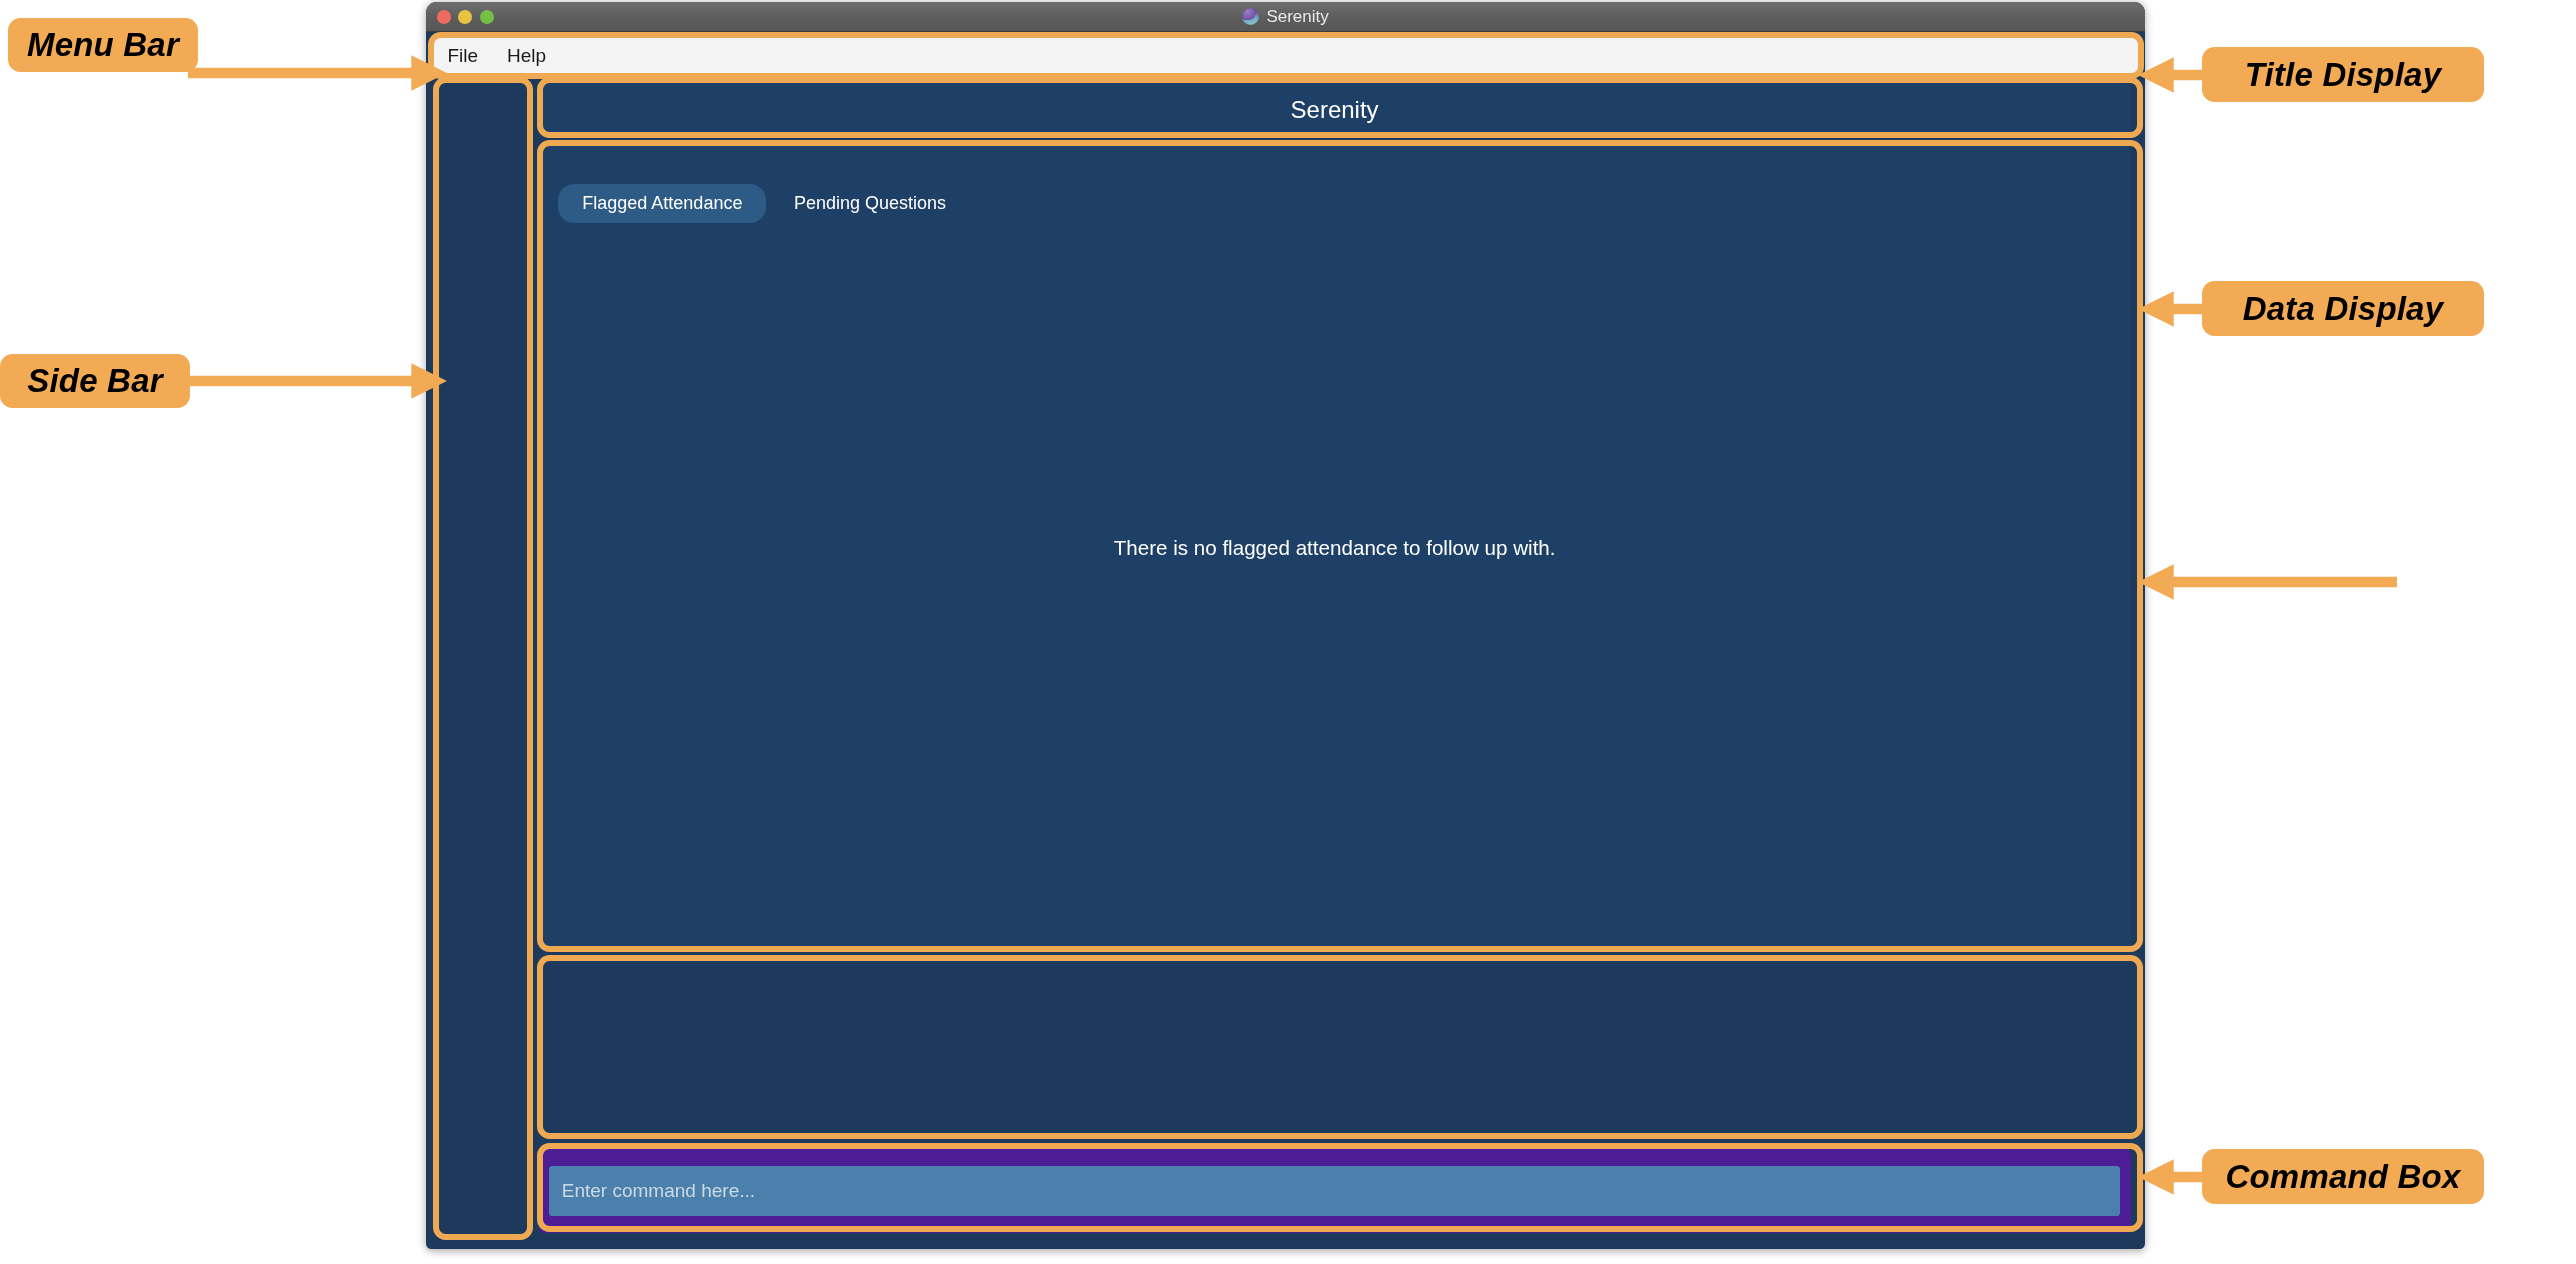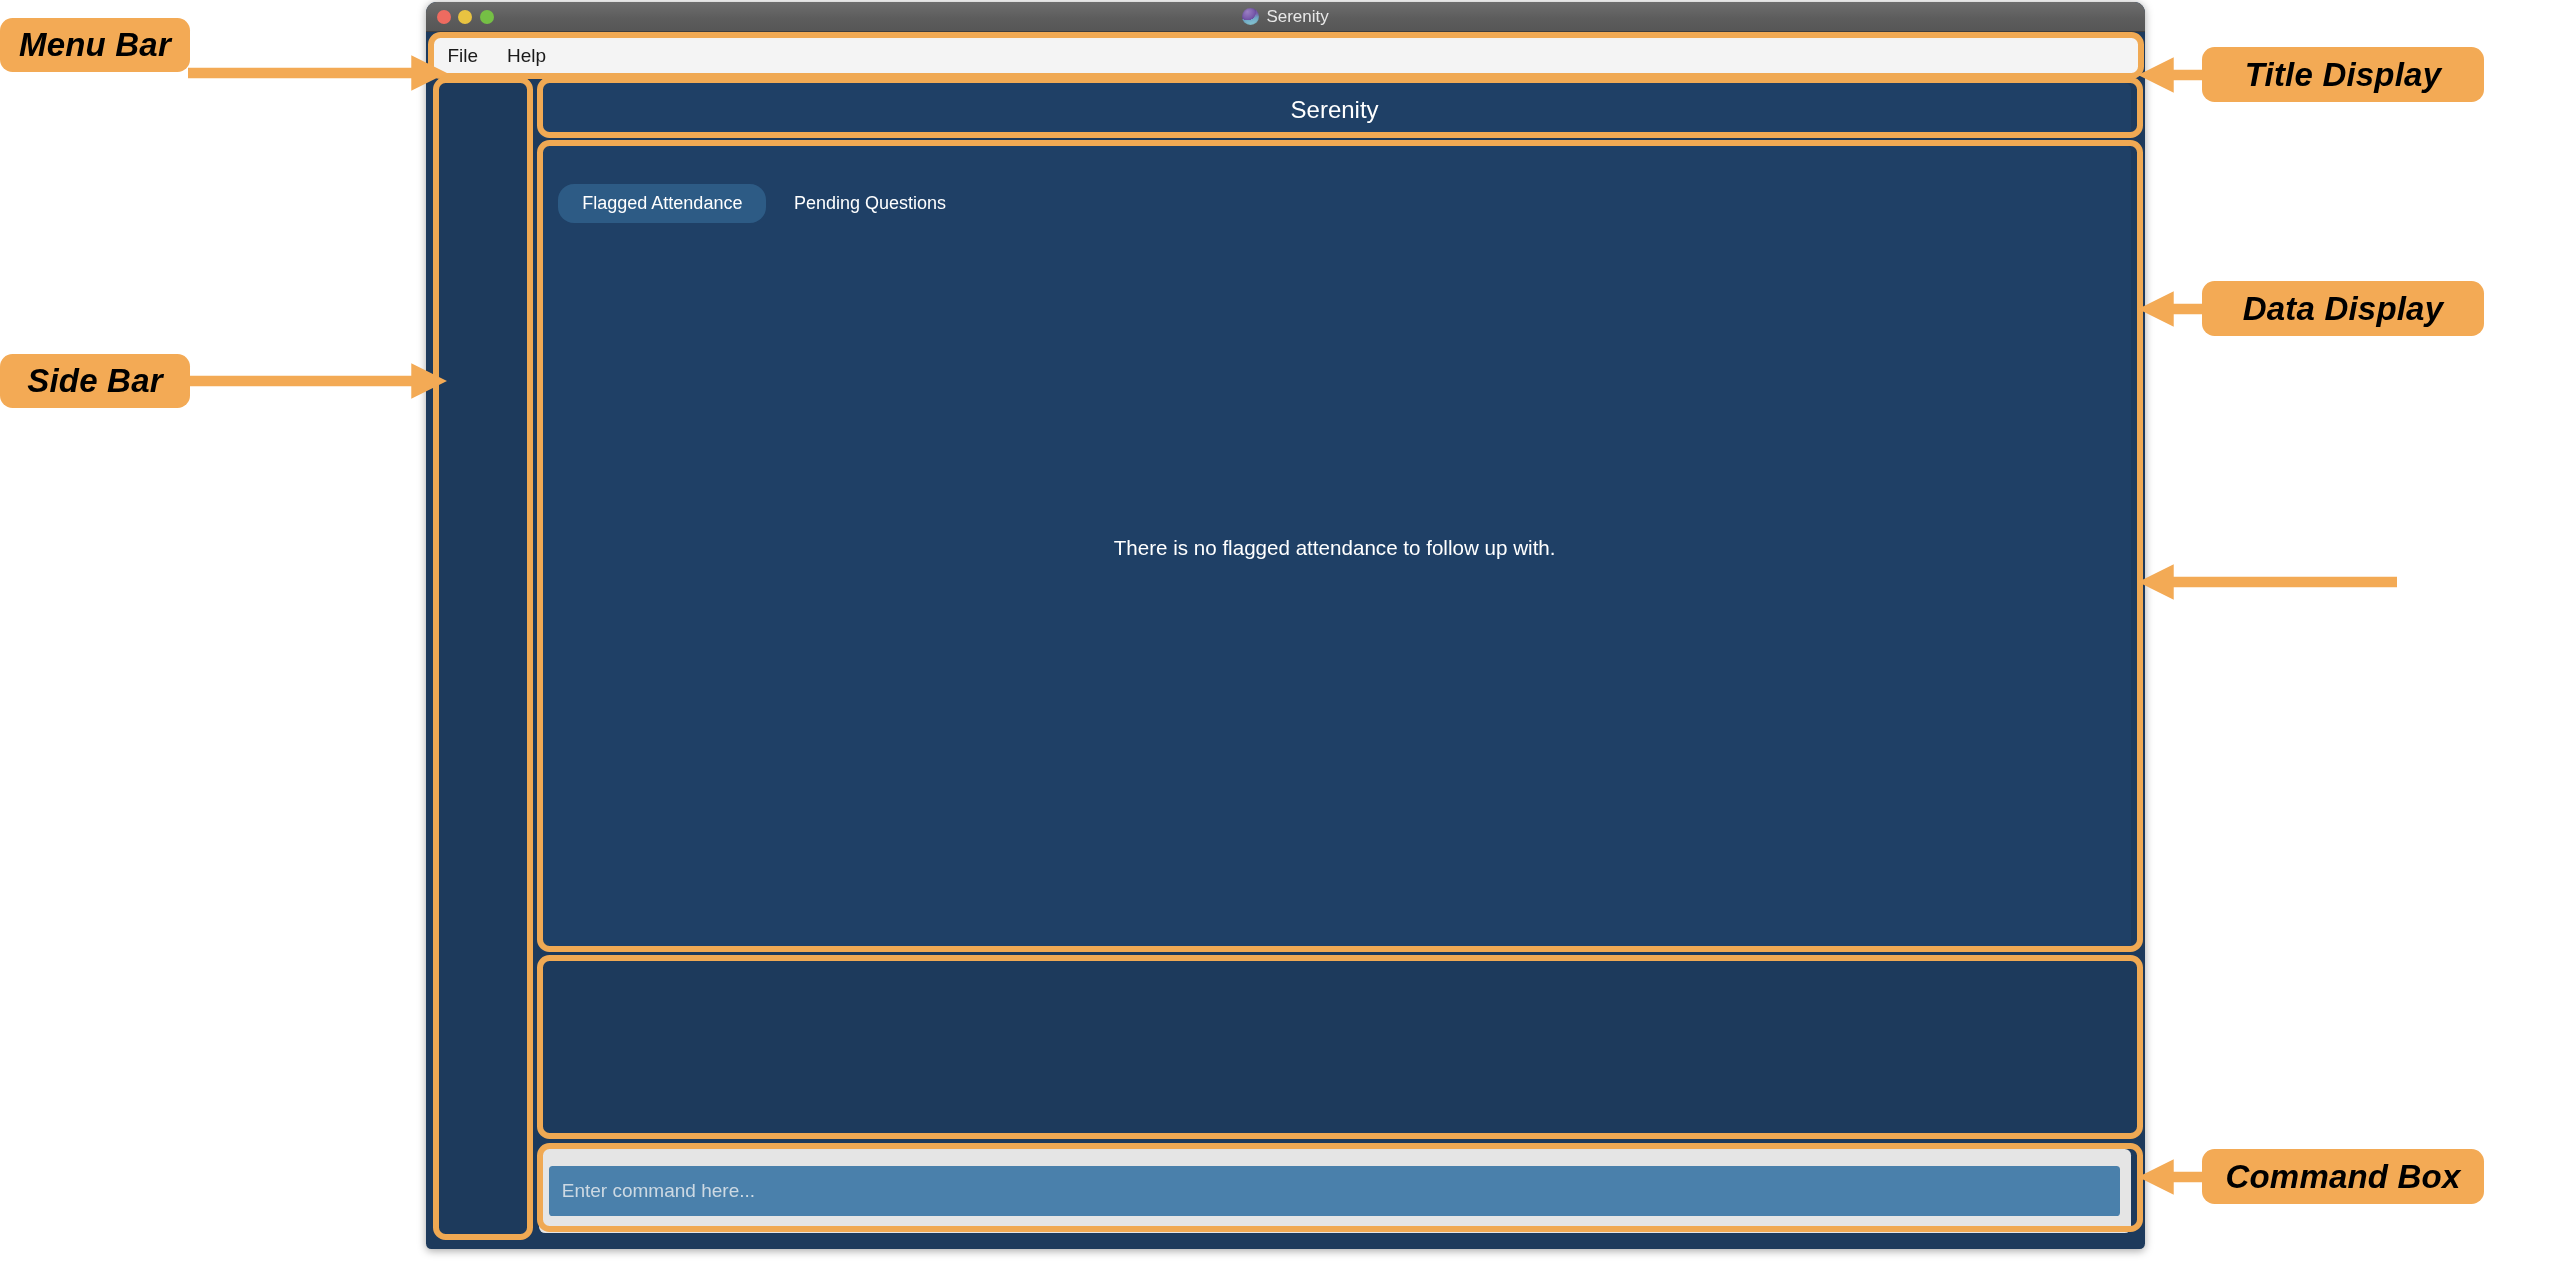--- a/index.html
+++ b/index.html
@@ -212,21 +212,21 @@
     font-size: 19px;
     line-height: 28px;
     white-space: nowrap;
   }
 
   .command-wrap {
     position: absolute;
     left: 3.6px; top: 1068px;
     width: 1592px;
     height: 84px;
-    background: #e5e5e5;
+    background: #4c1d95;
     border-radius: 6.3px;
     display: flex;
     align-items: center;
     padding: 0 10.7px;
   }
   .command-box {
     width: 100%;
     height: 50px;
     background: #4a80ab;
     border: none;
@@ -342,21 +342,21 @@
   </svg>
 
   <svg class="arrow" style="left:2138px; top:564px;" width="259" height="36" viewBox="0 0 290 40">
     <path d="M290 14 H40 V0 L0 20 L40 40 V26 H290 Z" fill="#f3aa55"></path>
   </svg>
 
   <svg class="arrow" style="left:2138px; top:1159px;" width="259" height="36" viewBox="0 0 290 40">
     <path d="M290 14 H40 V0 L0 20 L40 40 V26 H290 Z" fill="#f3aa55"></path>
   </svg>
 
-  <div class="ann" style="left:0px; top:18px; width:190px; height:54px;">
+  <div class="ann" style="left:8px; top:18px; width:190px; height:54px;">
     <span class="ann-text">Menu Bar</span>
   </div>
 
   <div class="ann" style="left:0px; top:354px; width:190px; height:54px;">
     <span class="ann-text">Side Bar</span>
   </div>
 
   <div class="ann" style="left:2202px; top:47px; width:282px; height:55px;">
     <span class="ann-text">Title Display</span>
   </div>

